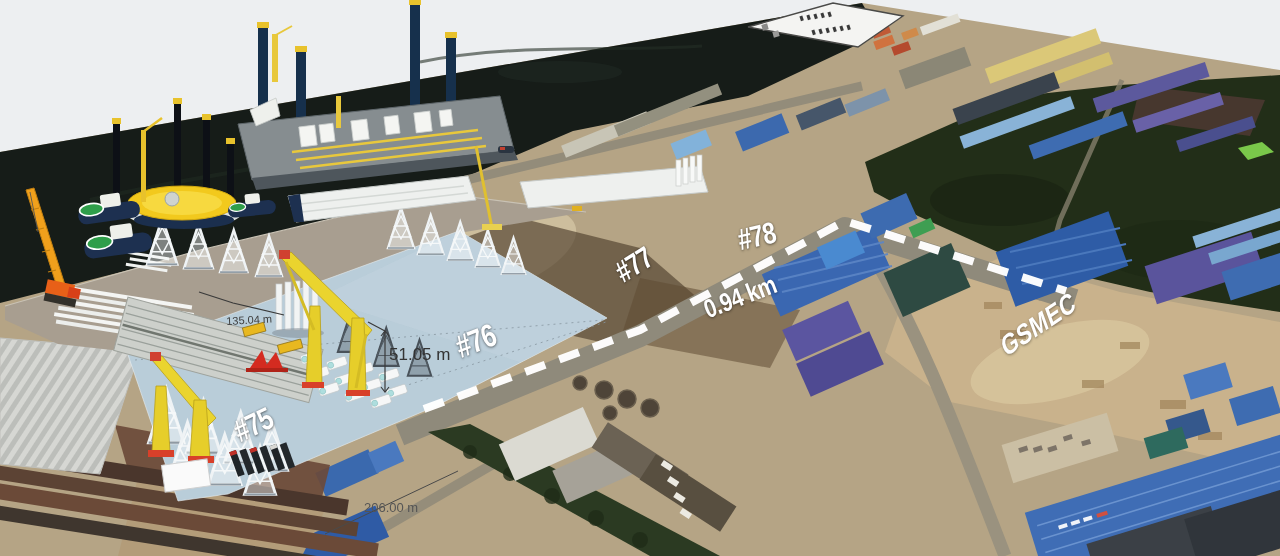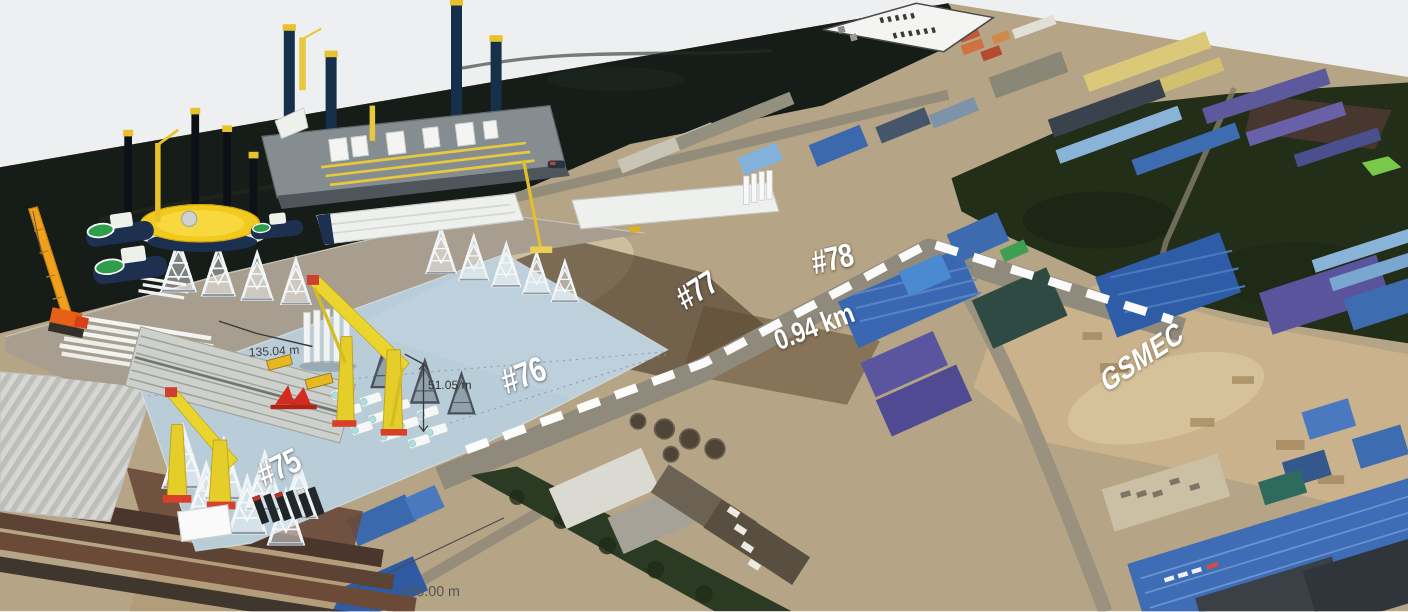--- a/index.html
+++ b/index.html
@@ -429,15 +429,15 @@
   </g>
 </svg>
 
   <div class="lbl berth" style="left:229px;top:419px;font-size:31px;transform:rotate(-25deg) scaleX(.8);">#75</div>
   <div class="lbl berth" style="left:451px;top:333px;font-size:32px;transform:rotate(-21deg) scaleX(.8);">#76</div>
   <div class="lbl berth" style="left:610px;top:262px;font-size:30px;transform:rotate(-32deg) scaleX(.8);">#77</div>
   <div class="lbl berth" style="left:735px;top:226px;font-size:30px;transform:rotate(-13deg) scaleX(.8);">#78</div>
   <div class="lbl dist" style="left:700px;top:298px;font-size:26px;transform:rotate(-21deg) scaleX(.82);">0.94 km</div>
   <div class="lbl site" style="left:998px;top:336px;font-size:27px;transform:rotate(-34deg) skewX(-14deg) scaleX(.85);">GSMEC</div>
   <div class="lbl meas" style="left:226px;top:316px;font-size:11px;color:#3f3f3f;transform:rotate(-3deg);">135.04 m</div>
-  <div class="lbl meas" style="left:389px;top:346px;font-size:11px;color:#333333;">51.05 m</div>
-  <div class="lbl meas" style="left:364px;top:501px;font-size:13px;color:#555555;margin-top:30px;">206.00 m</div>
+  <div class="lbl meas" style="left:389px;top:346px;font-size:17px;color:#333333;">51.05 m</div>
+  <div class="lbl meas" style="left:364px;top:501px;font-size:13px;color:#555555;">206.00 m</div>
 </div>
 
 </body></html>

